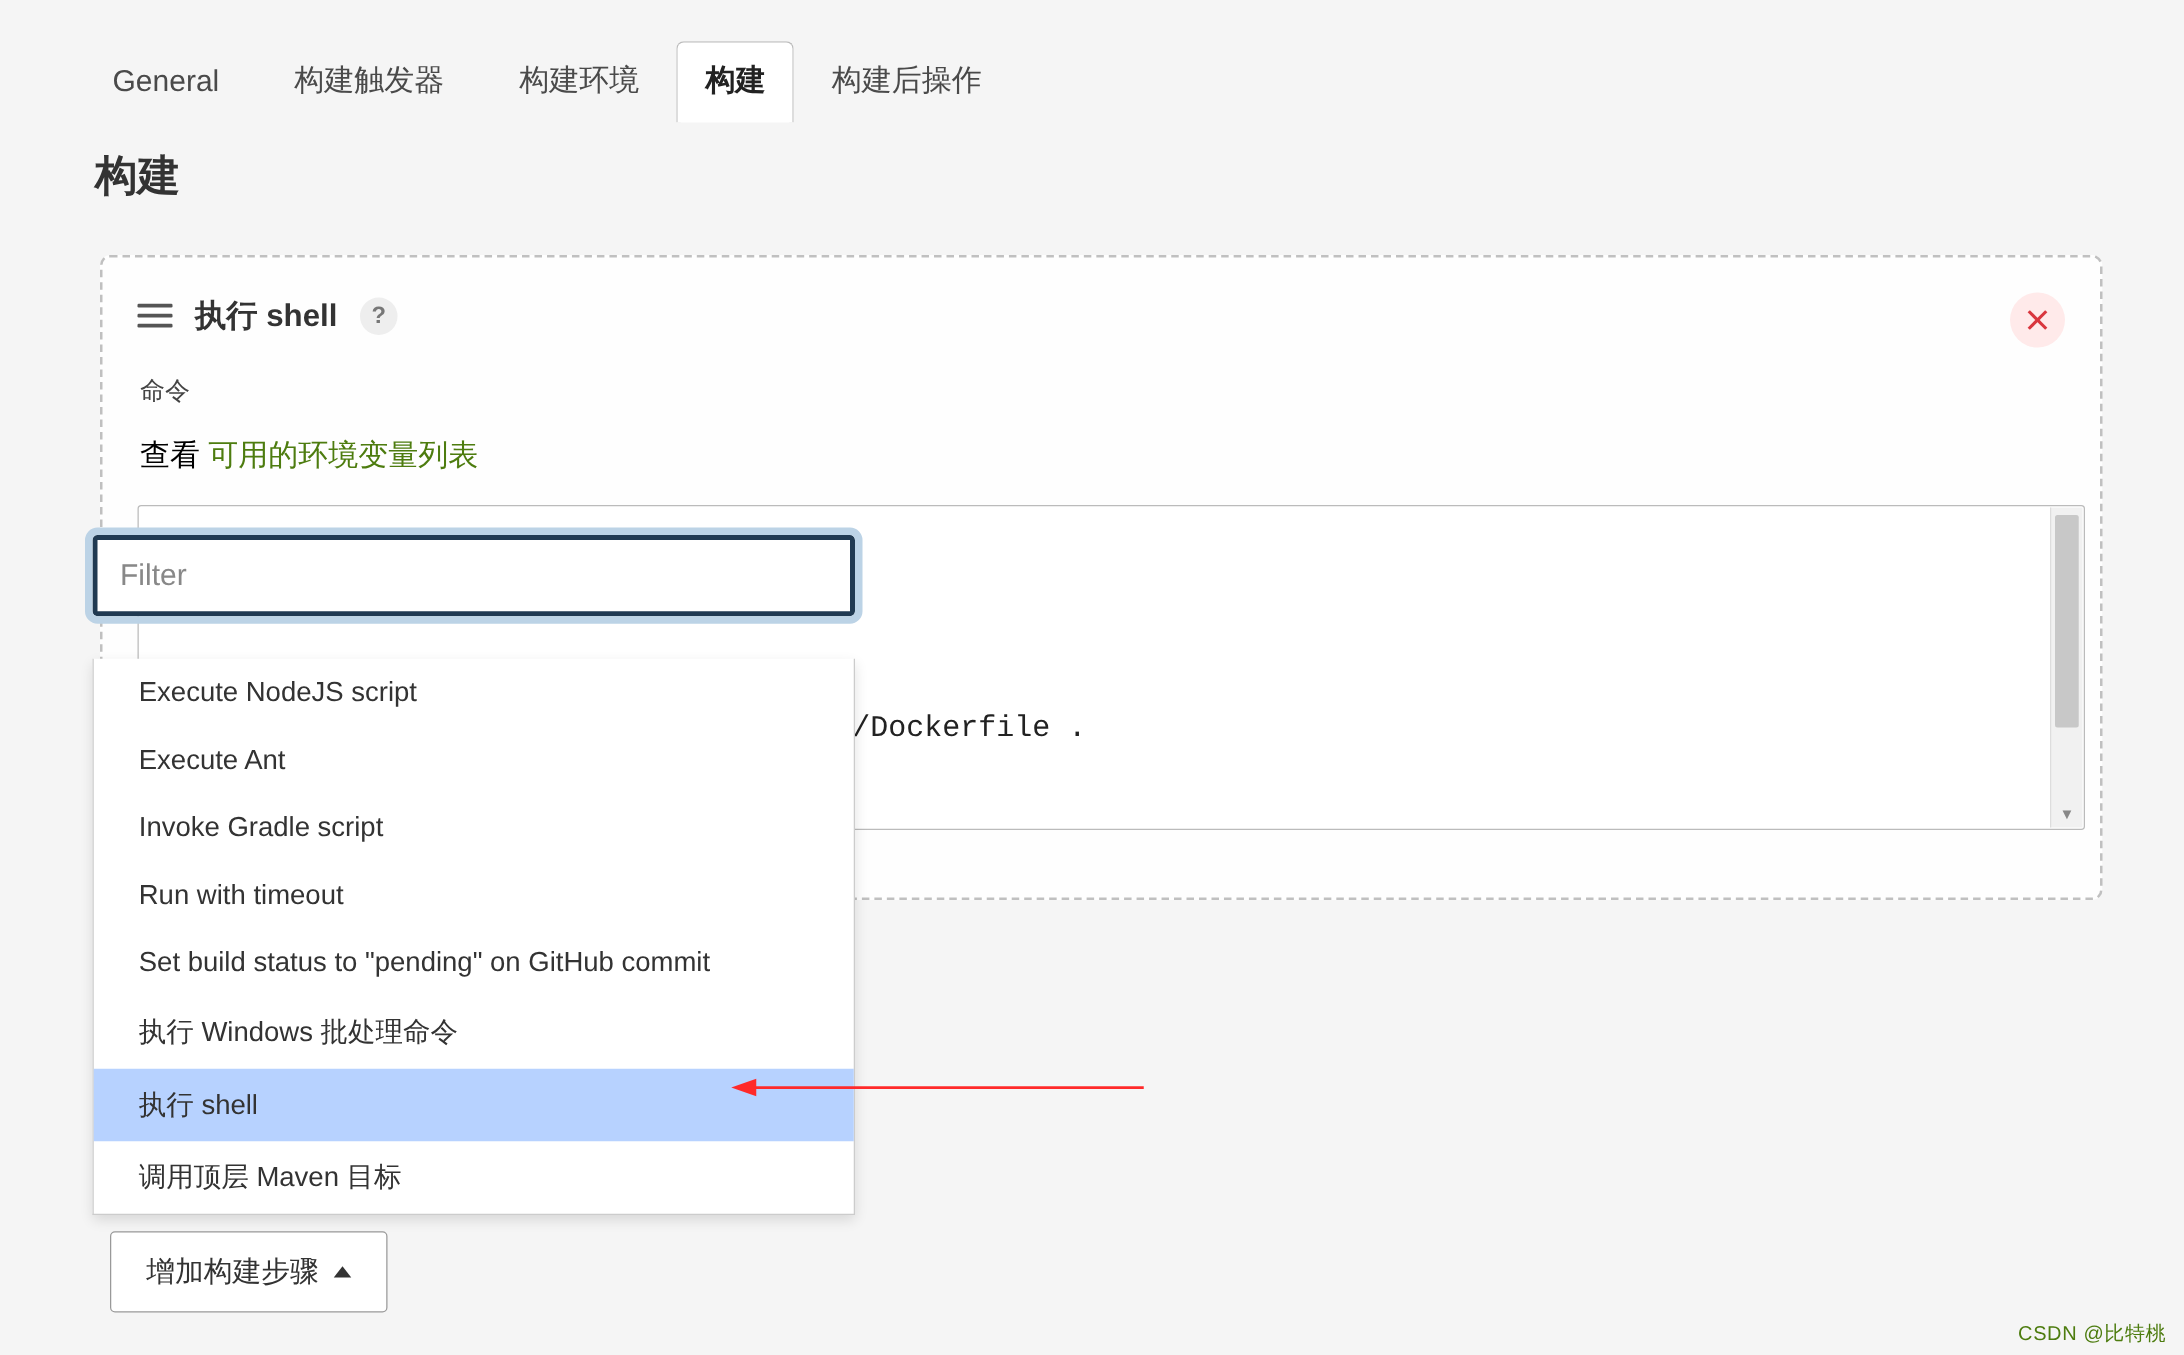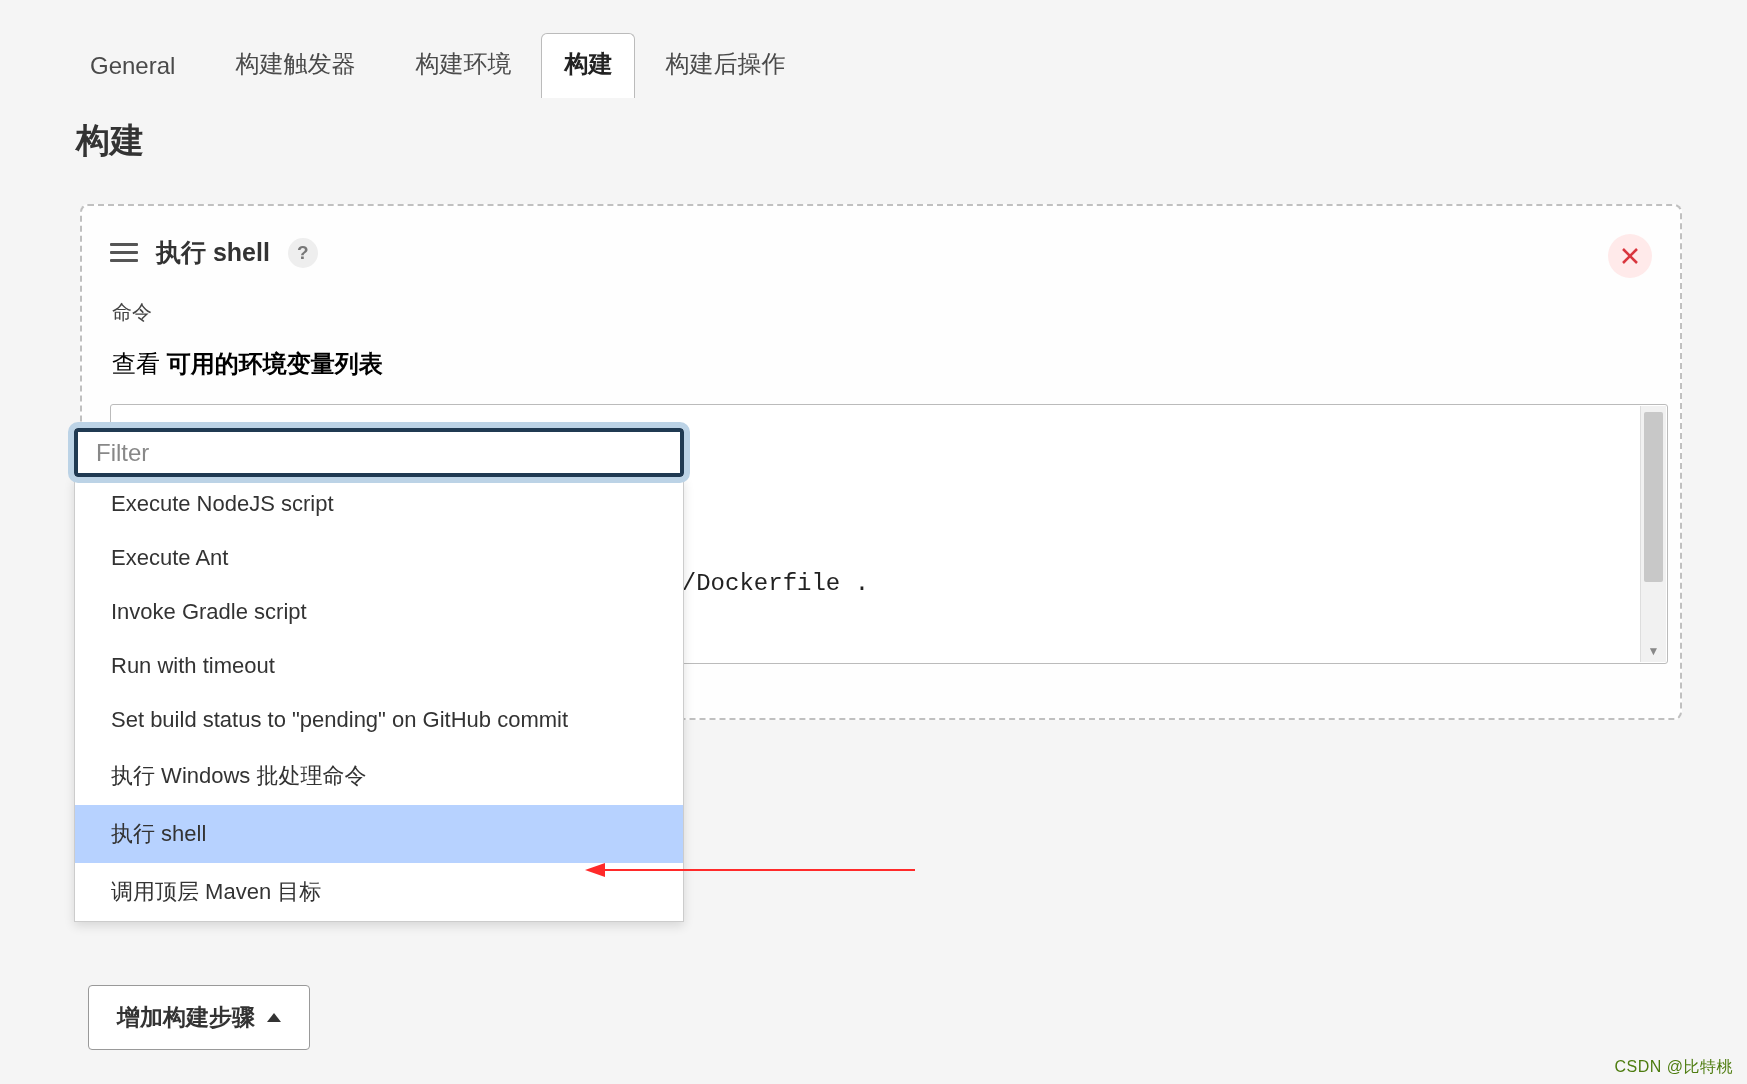--- a/index.html
+++ b/index.html
@@ -13,40 +13,40 @@
   .step-header { display:flex; align-items:center; gap:18px; margin-bottom:30px; }
   .hamburger { display:inline-flex; flex-direction:column; justify-content:center; gap:5px; width:28px; height:22px; cursor:grab; }
   .hamburger span { display:block; height:3px; background:#555; border-radius:1px; }
   .step-title { font-size:25px; font-weight:bold; color:#333; }
   .help-badge { width:30px; height:30px; border-radius:50%; background:#eee; color:#777; display:inline-flex; align-items:center; justify-content:center; font-size:19px; font-weight:bold; cursor:pointer; }
   .close-btn { position:absolute; right:28px; top:28px; width:44px; height:44px; border-radius:50%; background:#ffeaea; display:flex; align-items:center; justify-content:center; cursor:pointer; }
   .close-btn svg { width:20px; height:20px; stroke:#d9363e; stroke-width:2.5; }
   .field-label { font-size:20px; color:#444; margin:0 0 22px 2px; }
   .env-line { font-size:24px; margin:0 0 24px 2px; }
   .env-line .prefix { color:#000000; }
-  .env-line a { color:#000000; font-weight:bold; text-decoration:none; cursor:pointer; }
+  .env-line a { color:#4d7c0f; font-weight:normal; text-decoration:none; cursor:pointer; }
   .textarea-wrap { position:relative; }
   .code-box { width:100%; height:260px; border:1px solid #bbb; border-radius:3px; background:#fff; font-family:"Courier New",monospace; font-size:24px; color:#222; padding:30px 18px 18px 470px; white-space:pre; overflow:auto; resize:none; }
   .scroll-gutter { position:absolute; right:2px; top:2px; bottom:2px; width:26px; background:#f1f1f1; border-left:1px solid #ddd; }
   .scroll-thumb { position:absolute; left:3px; right:3px; top:6px; height:170px; background:#c8c8c8; border-radius:2px; }
   .scroll-arrow { position:absolute; left:0; right:0; height:22px; display:flex; align-items:center; justify-content:center; color:#888; font-size:12px; }
   .scroll-arrow.up { top:0; }
   .scroll-arrow.down { bottom:0; }
 
   .dropdown-wrap { position:absolute; left:74px; top:428px; width:610px; z-index:50; }
-  .dd-filter { width:100%; height:49px; border:4px solid #203a52; outline:6px solid #bcd3e6; border-radius:4px; background:#fff; padding:0 18px; font-size:24px; color:#333; }
+  .dd-filter { width:100%; height:65px; border:4px solid #203a52; outline:6px solid #bcd3e6; border-radius:4px; background:#fff; padding:0 18px; font-size:24px; color:#333; }
   .dd-filter::placeholder { color:#888; }
-  .dd-list { background:#fff; border:1px solid #ccc; border-top:none; box-shadow:0 4px 10px rgba(0,0,0,0.12); }
+  .dd-list { background:#fff; border:1px solid #ccc; border-top:none; box-shadow:0 4px 10px rgba(0,0,0,0.12);margin-top:34px; }
   .dd-item { padding:14px 36px; font-size:22px; color:#333; cursor:pointer; white-space:nowrap; }
   .dd-item.highlight { background:#b7d2ff; }
 
   .arrow-annot { position:absolute; left:585px; top:861px; width:330px; height:18px; z-index:60; pointer-events:none; }
   .arrow-annot svg { width:100%; height:100%; overflow:visible; }
 
-  .add-btn { position:absolute; left:88px; top:985px; border:1px solid #999; background:#fff; border-radius:4px; padding:16px 28px; font-size:23px; color:#333; display:flex; align-items:center; gap:12px; cursor:pointer;font-weight:bold; }
+  .add-btn { position:absolute; left:88px; top:985px; border:1px solid #999; background:#fff; border-radius:4px; padding:16px 28px; font-size:23px; color:#333; display:flex; align-items:center; gap:12px; cursor:pointer; }
   .caret-up { width:0; height:0; border-left:7px solid transparent; border-right:7px solid transparent; border-bottom:9px solid #333; display:inline-block; }
 
   .watermark { position:absolute; right:14px; bottom:6px; font-size:16px; color:#4d7c0f; letter-spacing:.5px; }
 </style>
 </head>
 <body>
 
 <div class="page">
 
   <div class="tabs">

